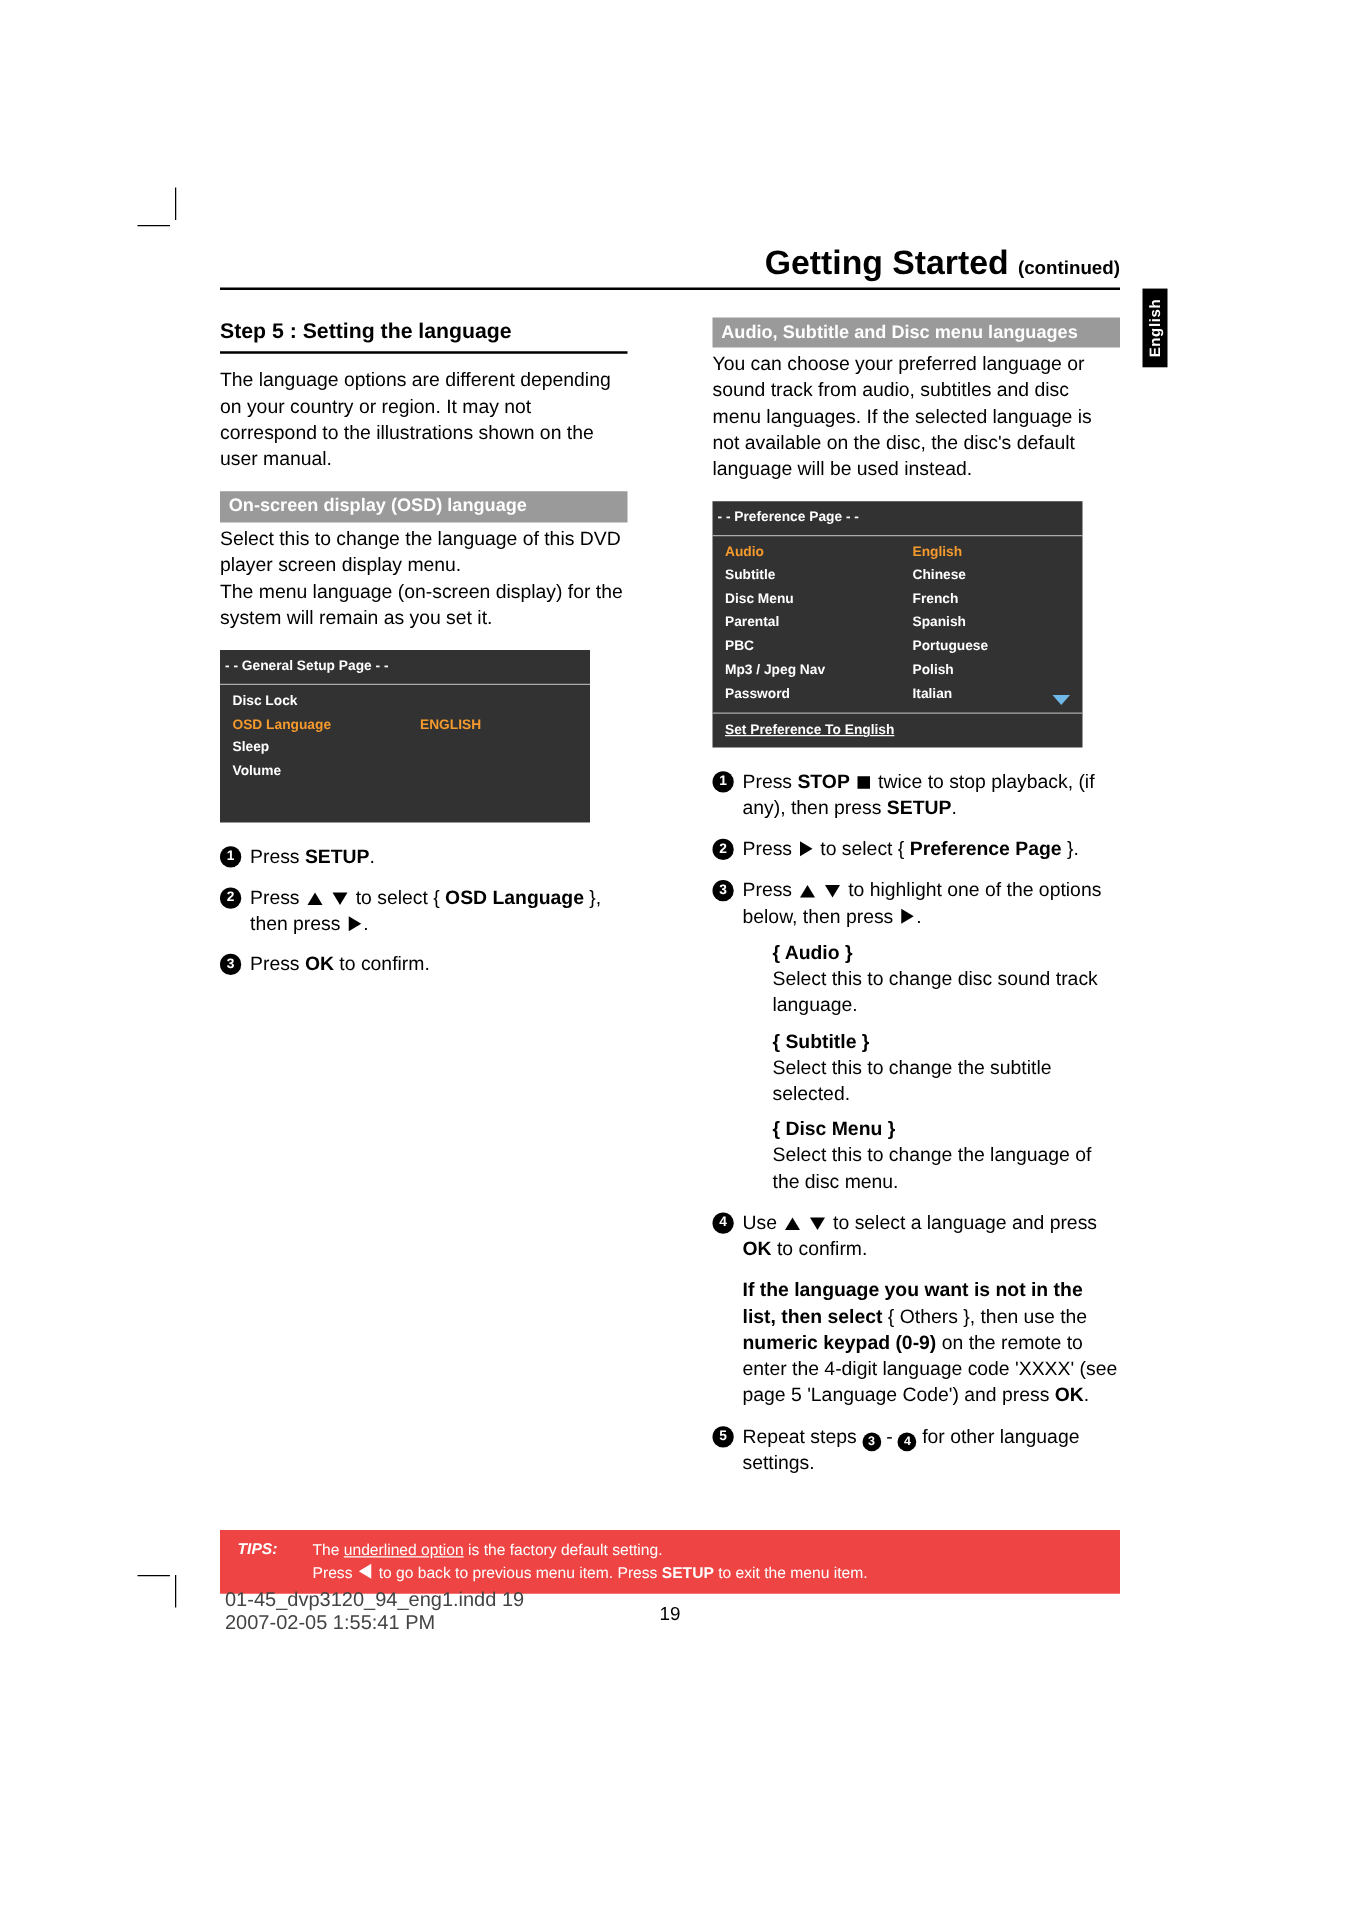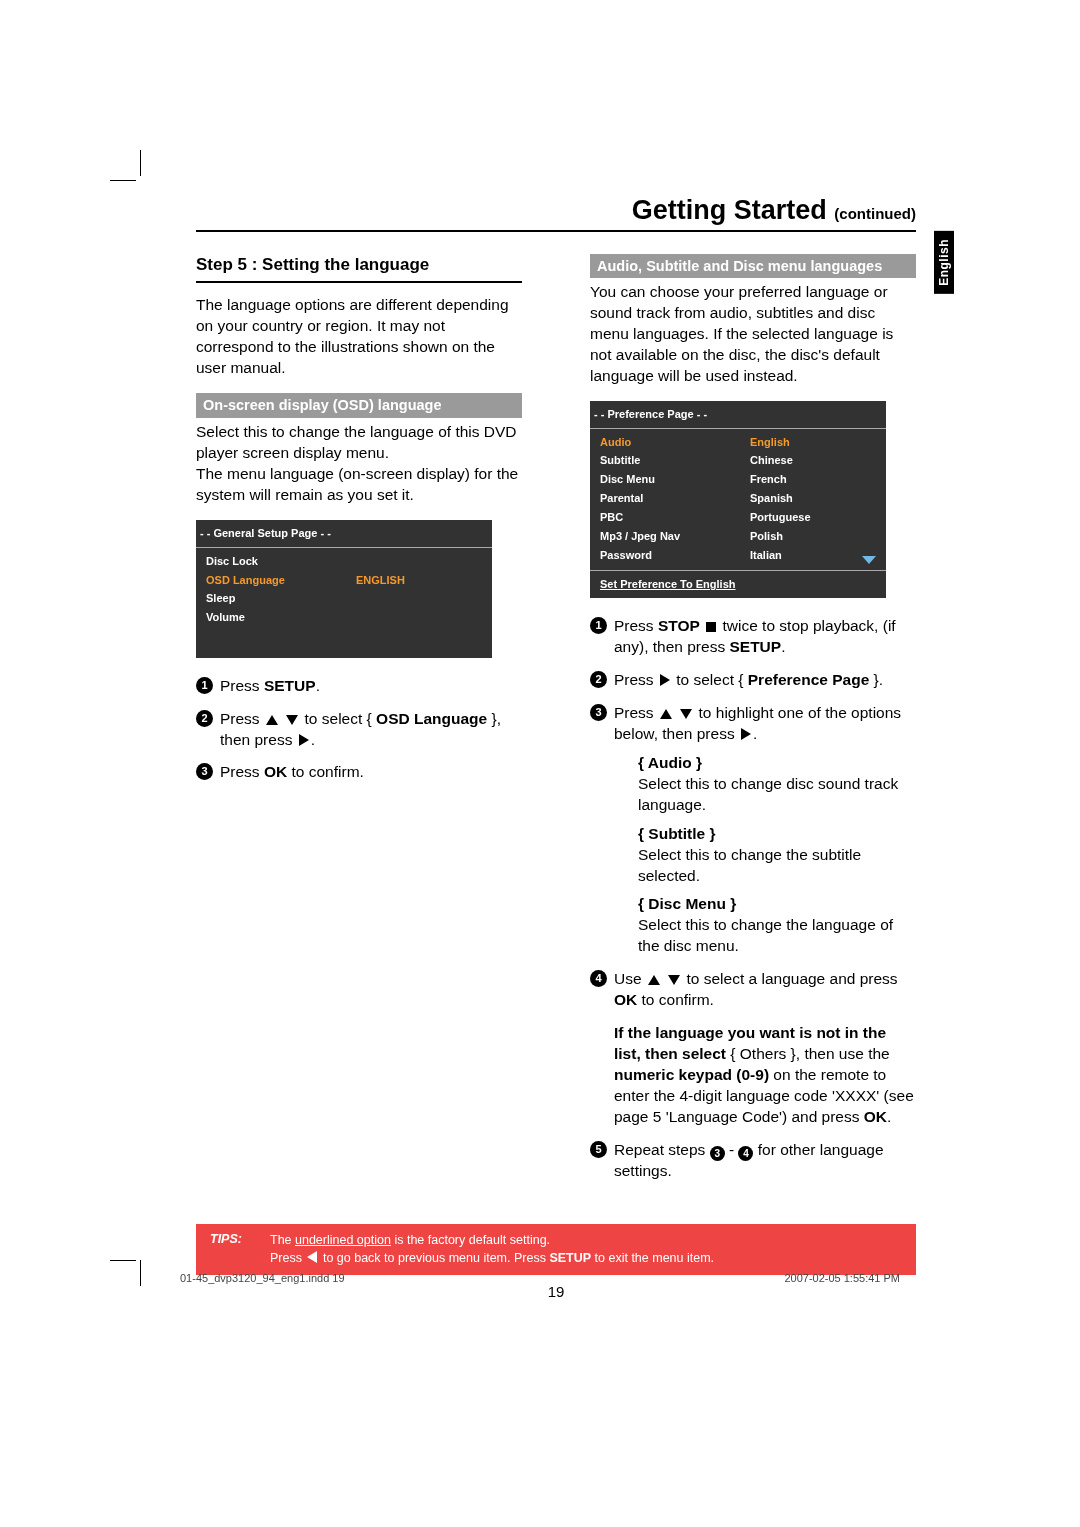--- a/index.html
+++ b/index.html
@@ -6,21 +6,21 @@
   body {
     font-family: "Gill Sans", "Gill Sans MT", "Helvetica", Arial, sans-serif;
     background: #fff;
     width: 1080px;
     height: 1527px;
     position: relative;
     -webkit-font-smoothing: antialiased;
   }
   .page {
     position: absolute;
-    left: 196px;
+    left: 176px;
     top: 195px;
     width: 720px;
   }
   .page-title {
     text-align: right;
     font-size: 27px;
     font-weight: bold;
     border-bottom: 2px solid #000;
     padding-bottom: 4px;
     margin-bottom: 22px;
@@ -123,21 +123,21 @@
   }
   .tips-box .lab { font-style: italic; font-weight: bold; width: 60px; }
   .tips-box .body { flex: 1; line-height: 1.4; }
   .underline { text-decoration: underline; }
   .page-num { text-align: center; font-size: 15px; margin-top: 8px; }
   .footer-line {
     position: absolute;
     left: 180px; top: 1272px;
     width: 720px;
     display: flex; justify-content: space-between;
-    font-size: 11px; color: #444;
+    font-size: 16px; color: #444; flex-direction: column;
   }
   .crop { position:absolute; width:26px; height:1px; background:#000; }
   .crop.v { width:1px; height:26px; }
   b { font-weight: bold; }
 </style>
 </head>
 <body>
 
 <div class="crop" style="left:110px; top:180px;"></div>
 <div class="crop v" style="left:140px; top:150px;"></div>

